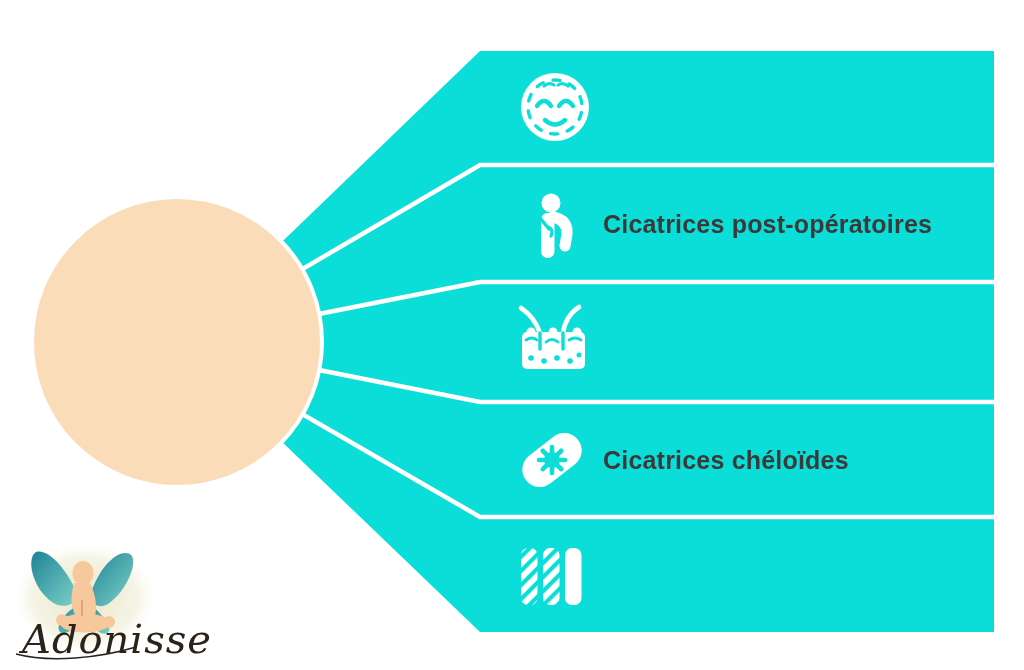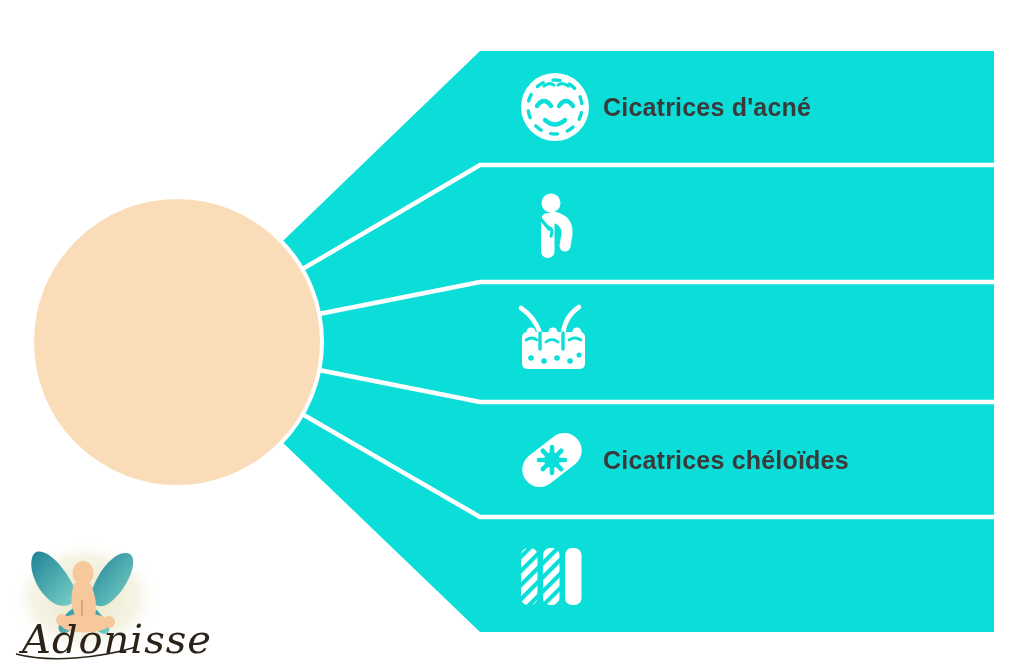--- a/index.html
+++ b/index.html
@@ -133,19 +133,19 @@
         <path d="M 74,583 C 70,598 71,608 76,616 L 95,616 C 98,604 94,591 90,583 Z"></path>
         <ellipse cx="85" cy="623" rx="25" ry="9.5"></ellipse>
         <circle cx="62" cy="620" r="6"></circle>
         <circle cx="109" cy="622" r="6"></circle>
       </g>
       <path d="M 82,600 L 82,616" stroke="#D89A6C" stroke-width="1.6" fill="none"></path>
       <path d="M 16,654 C 50,663 100,658 136,647" stroke="#2B2218" stroke-width="1.6" fill="none"></path>
     </g>
   </svg>
 
-  <div class="row-label row-label-1">Cicatrices d'acné</div>
+  <div class="row-label row-label-2">Cicatrices post-opératoires</div>
   <div class="row-label row-label-4">Cicatrices chéloïdes</div>
 
 
   <div id="logo-text">Adonisse</div>
 
 </div>
 
 </body></html>

